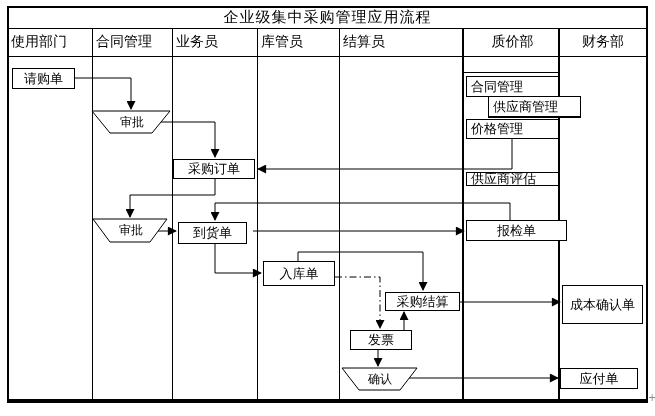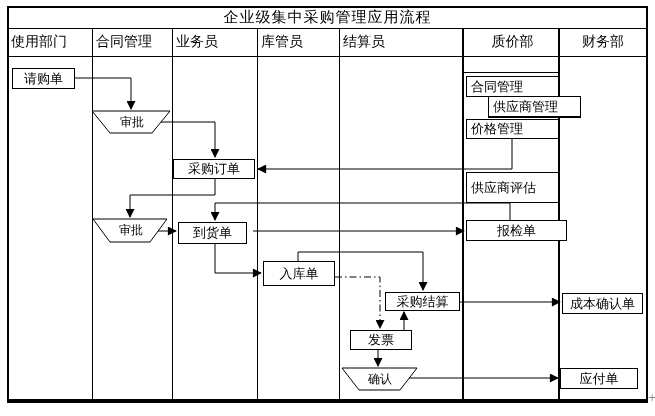--- a/index.html
+++ b/index.html
@@ -105,18 +105,18 @@
 <div class="abs box" style="left:173px;top:159px;width:82px;height:20px;">采购订单</div>
 <div class="abs tlabel" style="left:104px;top:219px;width:54px;height:23px;">审批</div>
 <div class="abs box" style="left:178px;top:222px;width:69px;height:22px;">到货单</div>
 <div class="abs box" style="left:263px;top:261px;width:72px;height:25px;">入库单</div>
 <div class="abs box" style="left:385px;top:292px;width:75px;height:19px;">采购结算</div>
 <div class="abs box" style="left:350px;top:330px;width:62px;height:20px;">发票</div>
 <div class="abs tlabel" style="left:352px;top:368px;width:56px;height:22px;">确认</div>
 <div class="abs box leftalign" style="left:466px;top:76px;width:93px;height:21px;">合同管理</div>
 <div class="abs box leftalign thickbottom" style="left:488px;top:96px;width:93px;height:22px;">供应商管理</div>
 <div class="abs box leftalign" style="left:466px;top:119px;width:93px;height:20px;font-family:Liberation Serif, serif;">价格管理</div>
-<div class="abs box leftalign" style="left:466px;top:172px;width:93px;height:31px;">供应商评估</div>
+<div class="abs box leftalign" style="left:466px;top:172px;width:93px;height:14px;">供应商评估</div>
 <div class="abs box" style="left:466px;top:220px;width:101px;height:21px;">报检单</div>
-<div class="abs box" style="left:562px;top:293px;width:81px;height:21px;text-align:right;">成本确认单</div>
+<div class="abs box" style="left:562px;top:285px;width:81px;height:39px;text-align:right;">成本确认单</div>
 <div class="abs box" style="left:560px;top:368px;width:78px;height:21px;">应付单</div>
 
 <div class="abs artifact" style="left:648px;top:393px;">+</div>
 
 </body></html>

